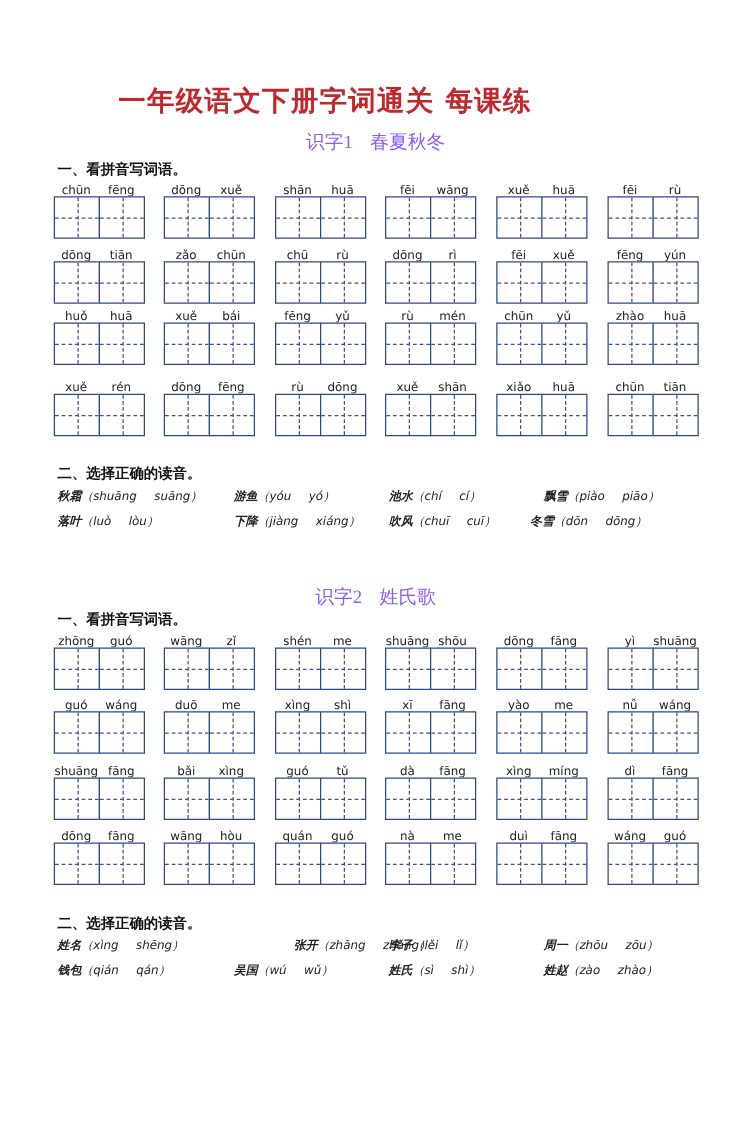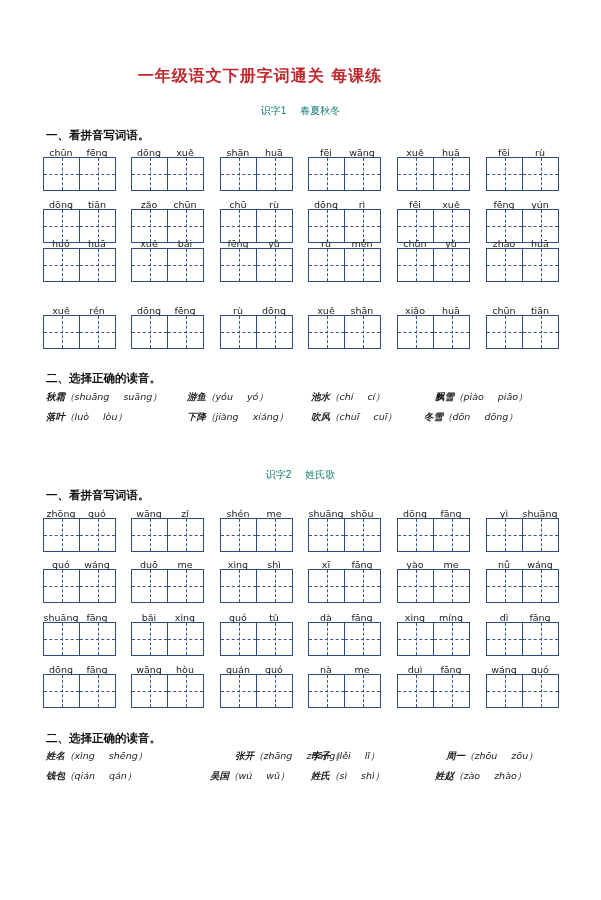--- a/index.html
+++ b/index.html
@@ -1,23 +1,23 @@
 <!DOCTYPE html>
 <html><head>
 <meta charset="utf-8">
 <style>
   html, body { margin: 0; padding: 0; background: #ffffff; }
   body { width: 601px; height: 900px; position: relative; overflow: hidden;
          font-family: "DejaVu Sans", "Liberation Sans", sans-serif; color: #222; }
   .main-title { position: absolute; top: 66px; left: 0; width: 520px; text-align: center;
                 font-family: "DejaVu Serif", "Liberation Serif", serif; font-weight: bold;
-                font-size: 16px; color: #c0282d; letter-spacing: 1px; }
+                font-size: 22px; color: #c0282d; letter-spacing: 1px; }
   .lesson-title { position: absolute; left: 0; width: 601px; text-align: center;
-                  font-family: Liberation Sans, sans-serif;
-                  font-size: 10px; color: #0f766e; }
+                  font-family: Liberation Serif, serif;
+                  font-size: 15px; color: #8b5cf6; }
   .lesson-title .num { margin-right: 14px; }
   .section-head { position: absolute; left: 46px; font-size: 11.5px; font-weight: bold; color: #111; }
   .grid-row { position: absolute; left: 43px; width: 520px; height: 44px; text-decoration: underline; }
   .cell { position: absolute; top: 0; width: 72px; }
   .pinyin { position: absolute; top: 0; left: 0; width: 72px; height: 12px; font-size: 9.5px;
             color: #222; display: flex; justify-content: space-around; white-space: nowrap; }
   .pinyin span { display: inline-block; width: 36px; text-align: center; }
   .boxes { position: absolute; top: 10px; left: 0; width: 72px; height: 33px; display: flex; }
   .box { width: 35px; height: 32px; border: 1px solid #2c4a86; position: relative; margin-right: -1px; background: #fff; }
   .box::before { content: ""; position: absolute; left: 50%; top: 0; bottom: 0; border-left: 1px dashed #3a5590; }
@@ -155,21 +155,21 @@
         <div class="pinyin">
           <span>fēng</span>
           <span>yún</span>
         </div>
         <div class="boxes">
           <div class="box"></div>
           <div class="box"></div>
         </div>
       </div>
     </div>
-    <div class="grid-row" style="top: 238px; padding-left: 25px;">
+    <div class="grid-row" style="top: 248px; padding-left: 25px;">
       <div class="cell" style="left: 0px;">
         <div class="pinyin">
           <span>huǒ</span>
           <span>huā</span>
         </div>
         <div class="boxes">
           <div class="box"></div>
           <div class="box"></div>
         </div>
       </div>
@@ -556,21 +556,21 @@
         </div>
       </div>
     </div>
   </div>
 <div class="section-head" style="top:731px;">二、选择正确的读音。</div>
 <div id="l2-choices">
     <div class="choice-row" style="top: 750px;">
       <div class="choice" style="left: 0px;"><span class="word">姓名</span><span class="opt">（xìng</span><span class="opt opt2">shēng）</span></div>
       <div class="choice" style="left: 141px; margin-left: 48px;"><span class="word">张开</span><span class="opt">（zhāng</span><span class="opt opt2">zhǎng）</span></div>
       <div class="choice" style="left: 265px;"><span class="word">李子</span><span class="opt">（lěi</span><span class="opt opt2">lǐ）</span></div>
-      <div class="choice" style="left: 389px; margin-left: 11px;"><span class="word">周一</span><span class="opt">（zhōu</span><span class="opt opt2">zōu）</span></div>
+      <div class="choice" style="left: 389px;"><span class="word">周一</span><span class="opt">（zhōu</span><span class="opt opt2">zōu）</span></div>
     </div>
     <div class="choice-row" style="top: 770px;">
       <div class="choice" style="left: 0px;"><span class="word">钱包</span><span class="opt">（qián</span><span class="opt opt2">qán）</span></div>
-      <div class="choice" style="left: 141px; margin-left: 23px;"><span class="word">吴国</span><span class="opt">（wú</span><span class="opt opt2">wǔ）</span></div>
+      <div class="choice" style="left: 141px;"><span class="word">吴国</span><span class="opt">（wú</span><span class="opt opt2">wǔ）</span></div>
       <div class="choice" style="left: 265px;"><span class="word">姓氏</span><span class="opt">（sì</span><span class="opt opt2">shì）</span></div>
       <div class="choice" style="left: 389px;"><span class="word">姓赵</span><span class="opt">（zào</span><span class="opt opt2">zhào）</span></div>
     </div>
   </div>
 
 </body></html>

